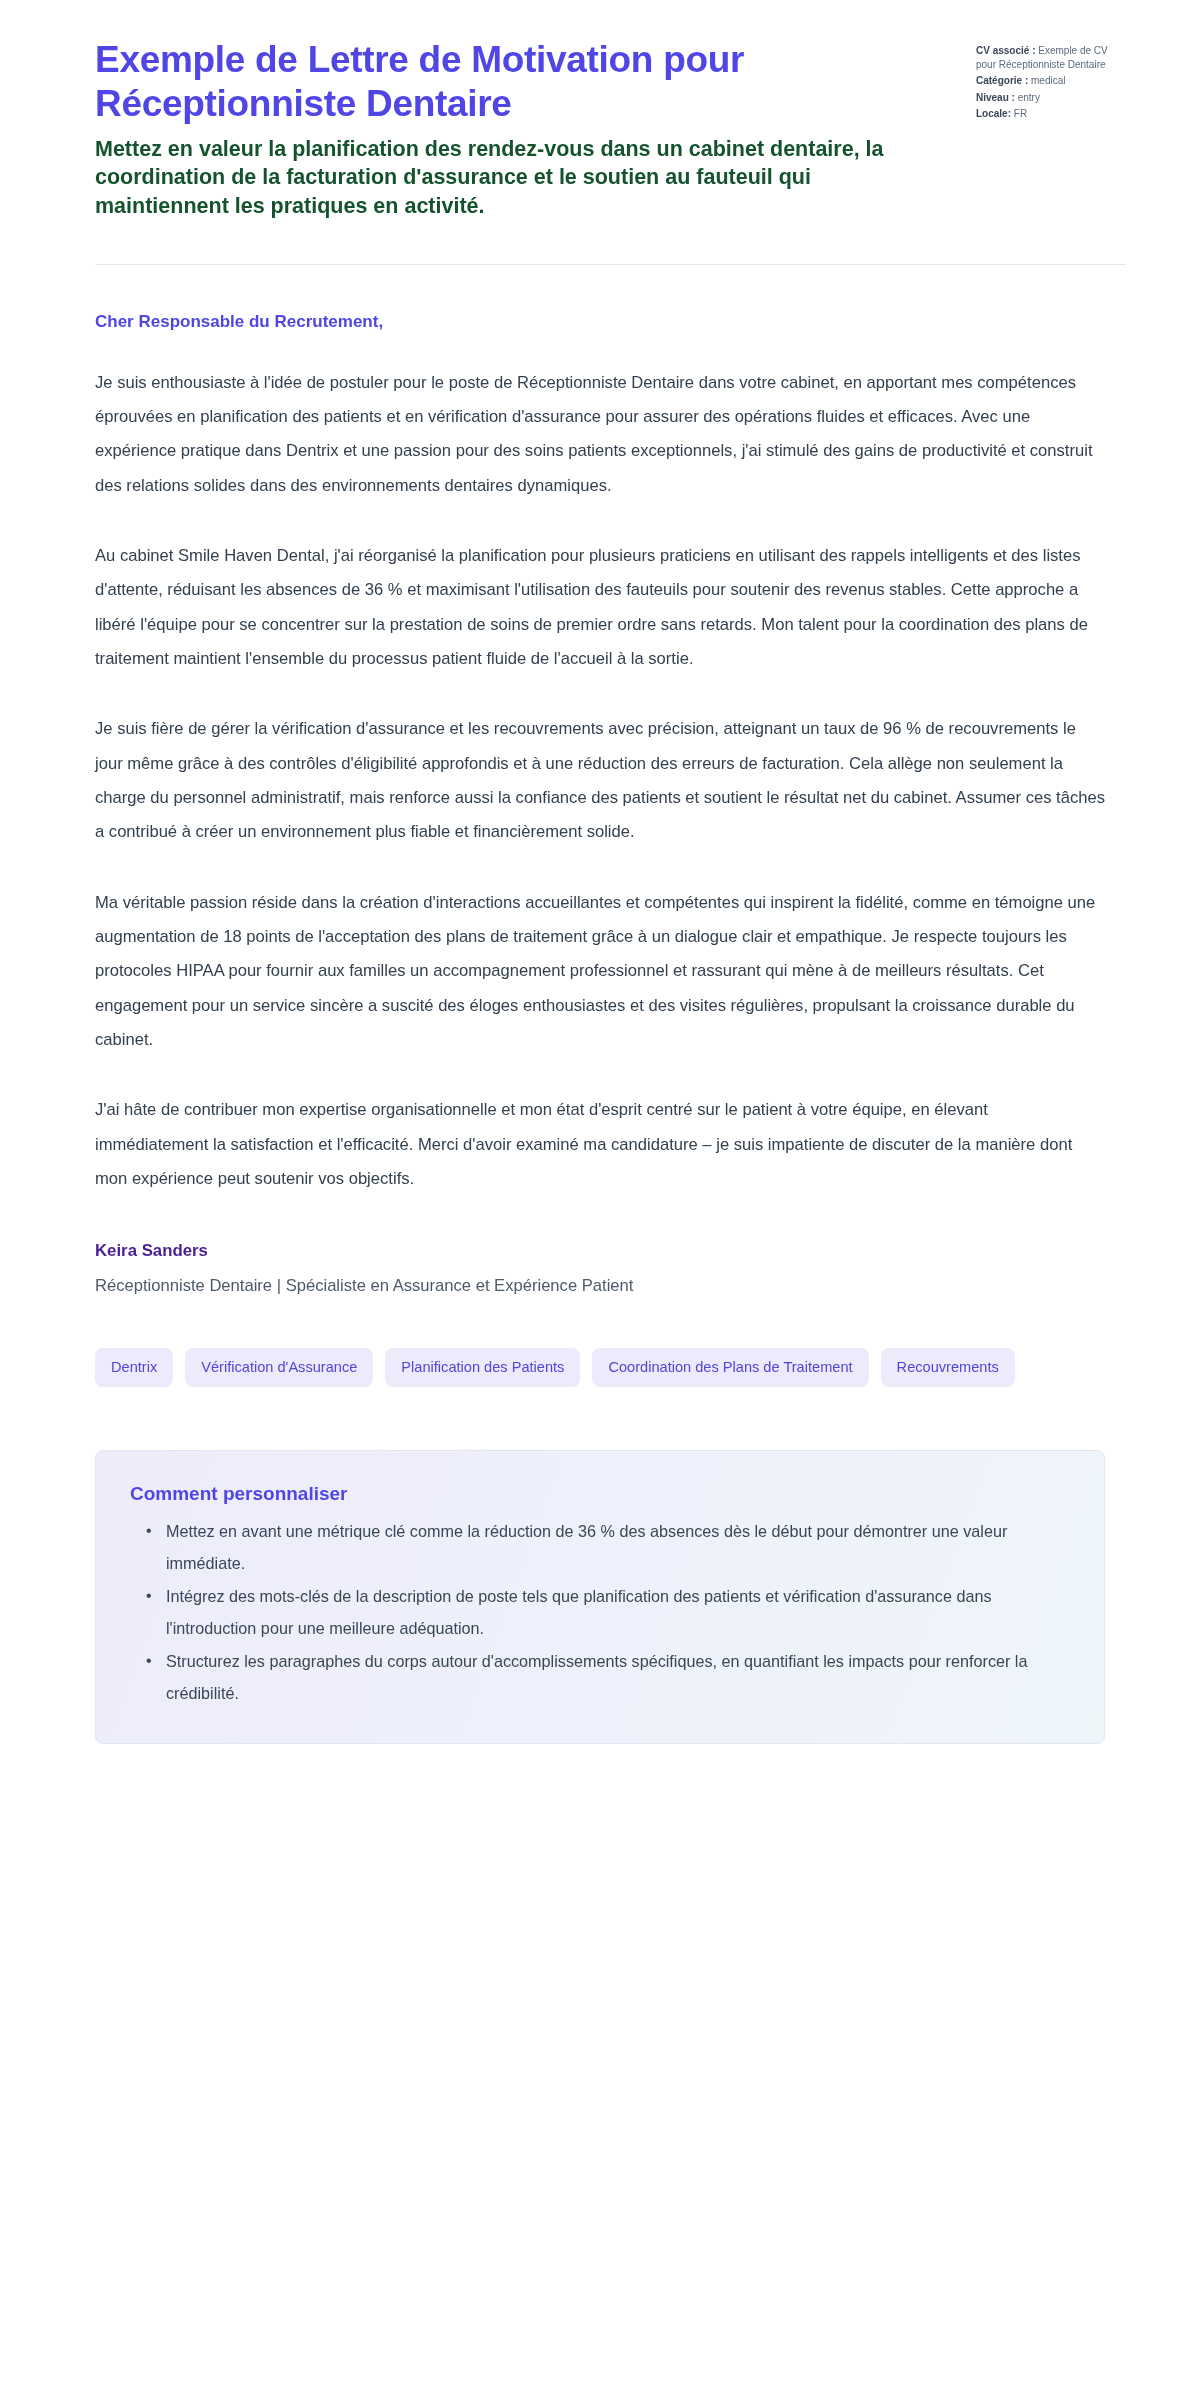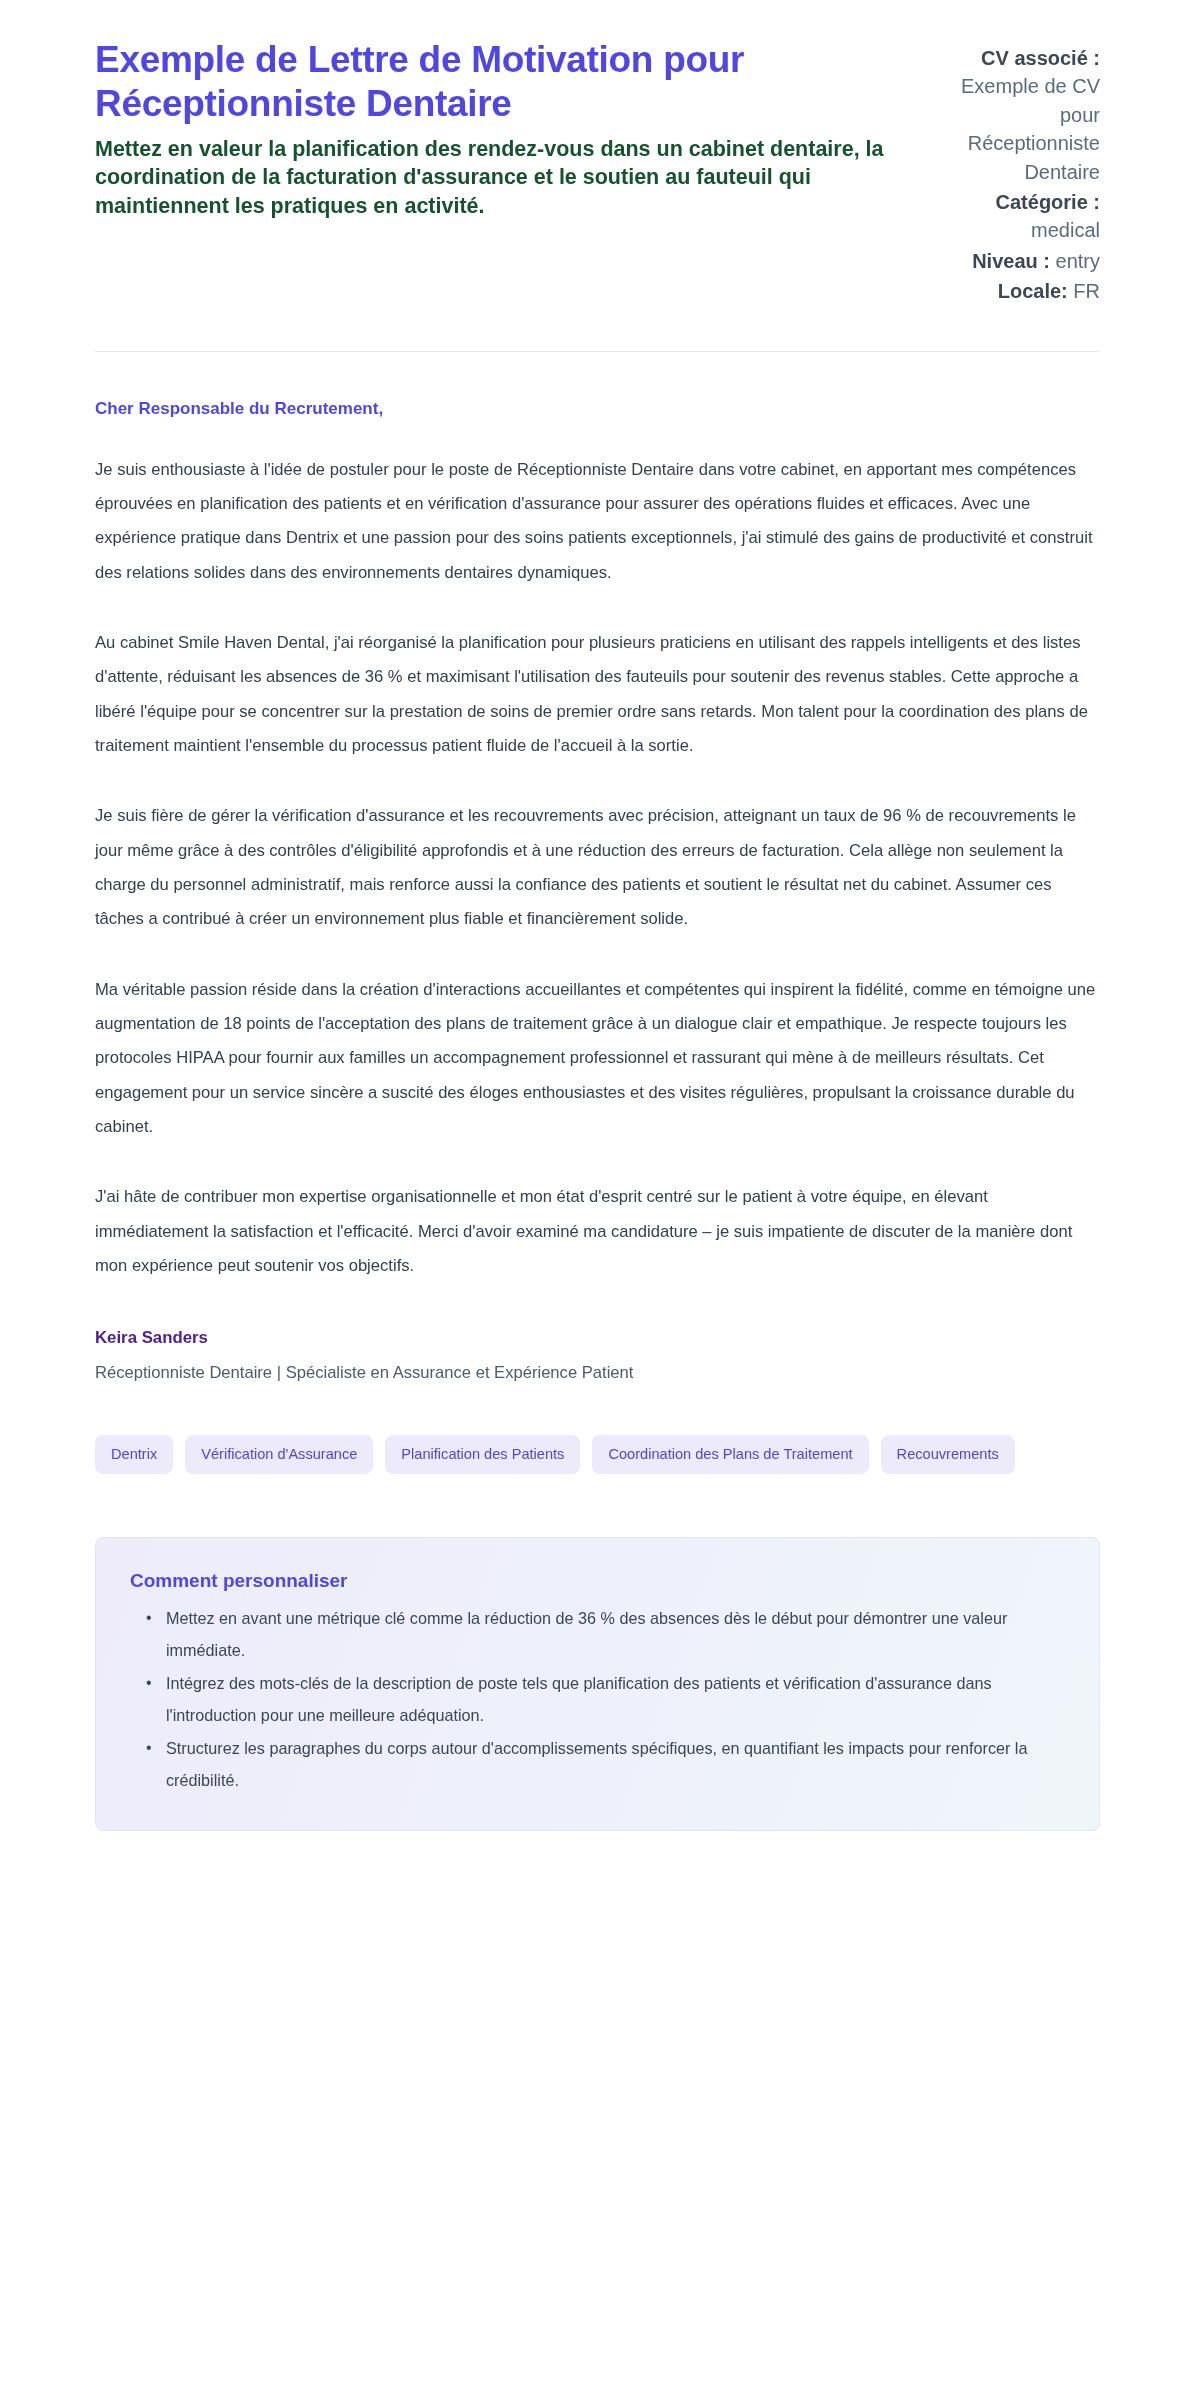--- a/index.html
+++ b/index.html
@@ -11,21 +11,21 @@
   }
   body {
     width: 1200px;
     min-height: 2383px;
     font-family: "Liberation Sans", "DejaVu Sans", sans-serif;
     color: #2f3b4d;
     -webkit-font-smoothing: antialiased;
   }
   .page {
     width: 1200px;
-    padding: 38px 100px 60px 95px;
+    padding: 38px 74px 60px 95px;
   }
 
   
   .doc-header {
     display: flex;
     align-items: flex-start;
     justify-content: space-between;
     gap: 40px;
   }
   .header-left {
@@ -43,23 +43,23 @@
   .doc-subtitle {
     margin: 8px 0 0 0;
     font-size: 21.5px;
     line-height: 1.33;
     font-weight: 700;
     color: #14532d;
   }
   .header-meta {
     flex: 0 0 auto;
     width: 150px;
-    text-align: right;
+    text-align: left;
     padding-top: 6px;
-    font-size: 20px;
+    font-size: 10px;
     line-height: 1.42;
     color: #5b6a7d;
   }
   .header-meta .meta-row {
     margin-bottom: 2px;
   }
   .header-meta .meta-label {
     font-weight: 700;
     color: #3b4757;
   }

